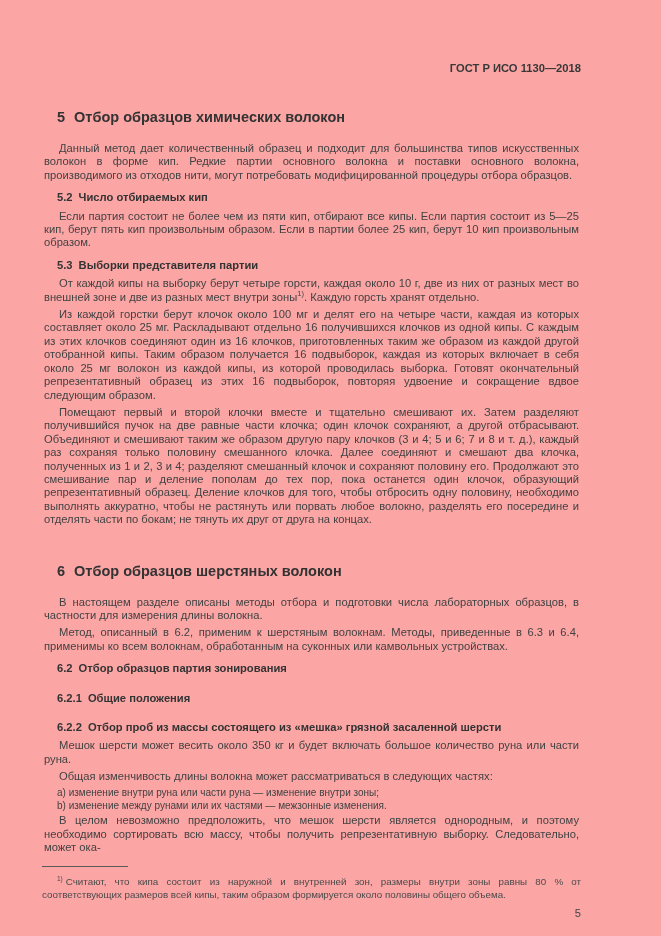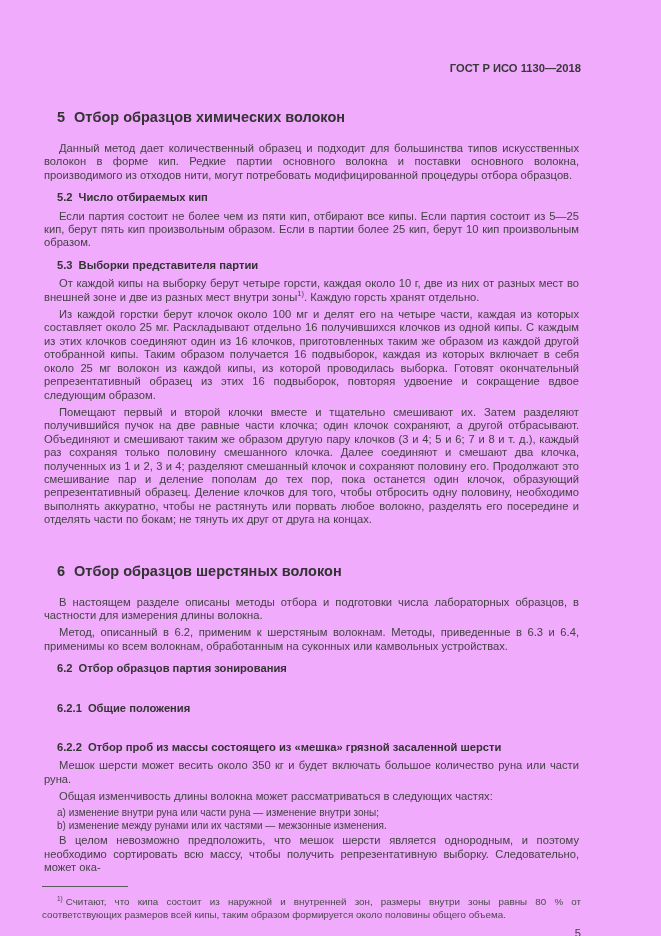--- a/index.html
+++ b/index.html
@@ -4,21 +4,21 @@
 <style>
   html, body {
     margin: 0;
     padding: 0;
     background: #ffffff;
   }
   .page {
     position: relative;
     width: 661px;
     height: 936px;
-    background: #f0abfc;
+    background: #fca5a5;
     box-sizing: border-box;
     padding: 62px 80px 0 42px;
     font-family: "Liberation Sans", sans-serif;
     color: #424242;
     overflow: hidden;
   }
   .content {
     display: flex;
     flex-direction: column; 
   }
@@ -40,21 +40,21 @@
   }
   .blk-h1 .num { margin-right: 9px; }
   .blk-h2, .blk-h3 {
     font-weight: bold;
     font-size: 11.2px;
     color: #333333;
     padding-left: 15px;
     margin: 7px 0 3px 0;
     line-height: 13.4px;
   }
-  .blk-h3 { margin-top: 23px; }
+  .blk-h3 { margin-top: 13px; }
   .blk-h2 .num, .blk-h3 .num { margin-right: 6px; }
   .blk-p {
     font-size: 11.2px;
     line-height: 13.4px;
     text-align: justify;
     text-indent: 15px;
     margin: 2px;
     color: #424242;
   }
   .blk-li {

